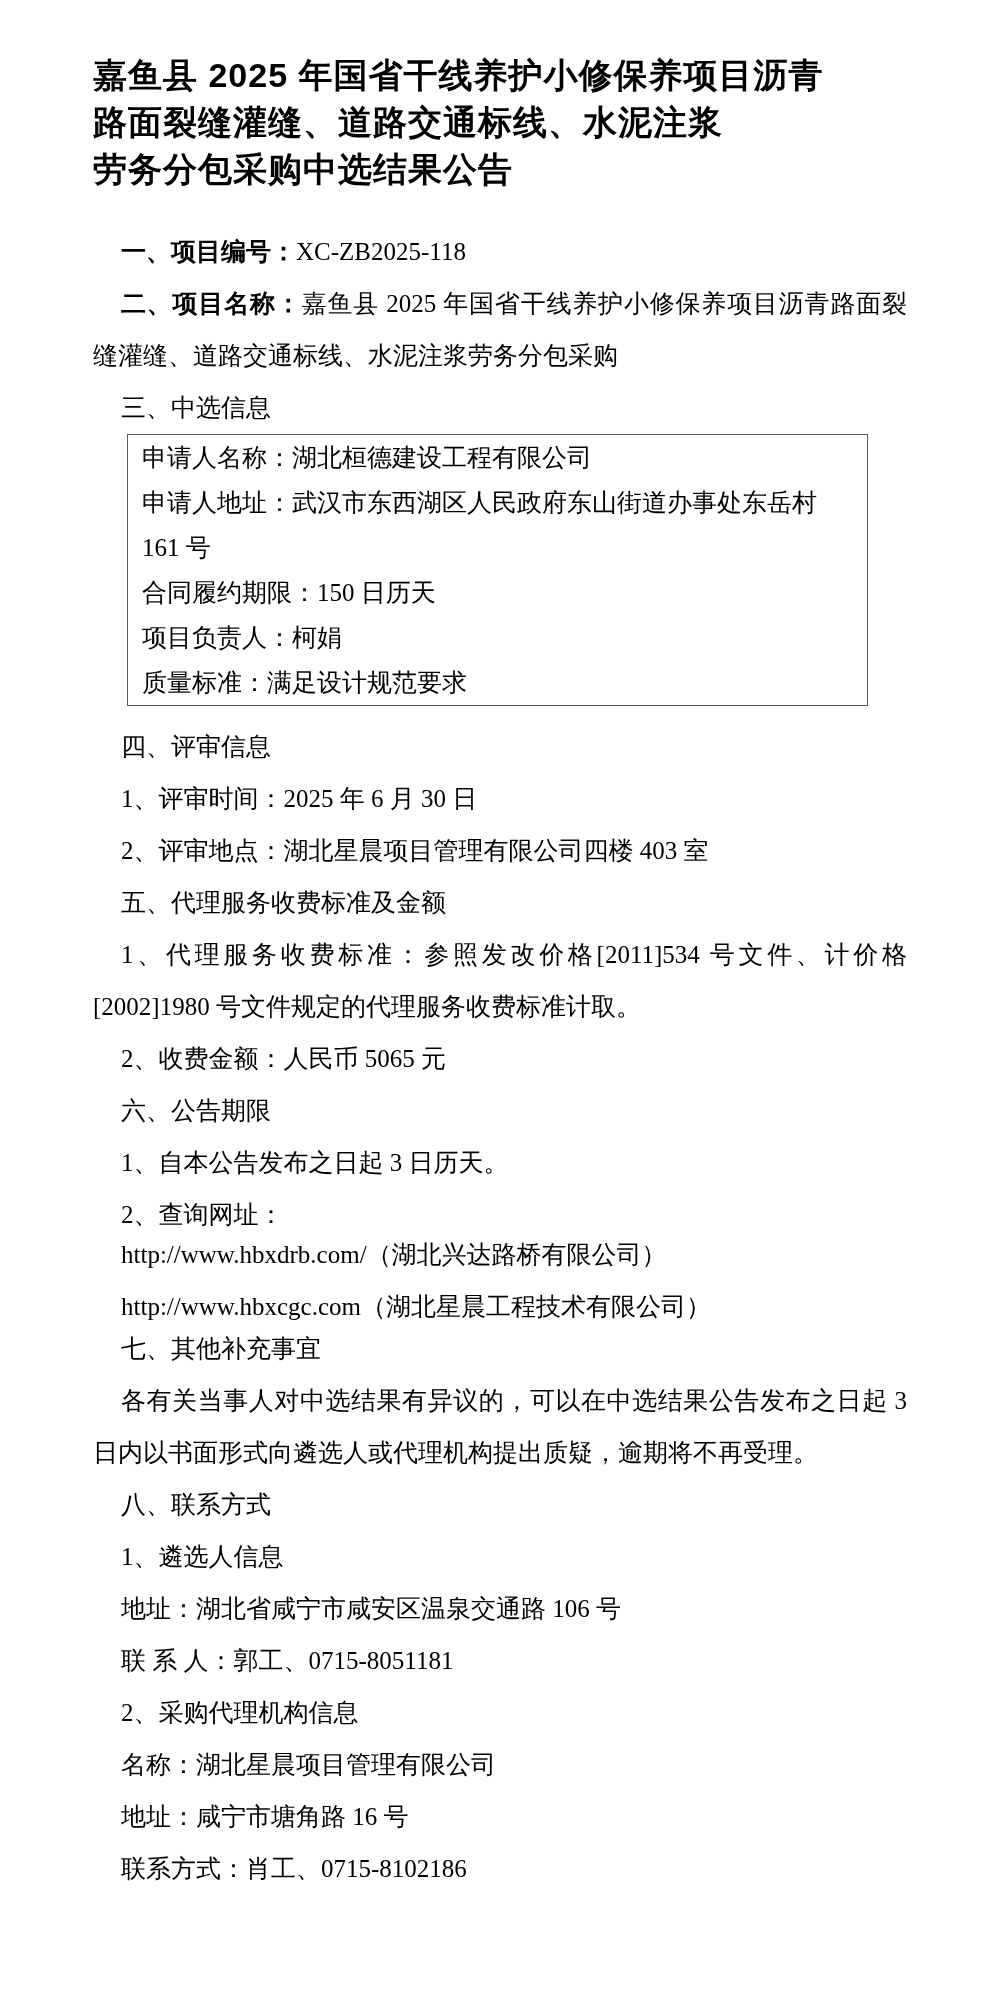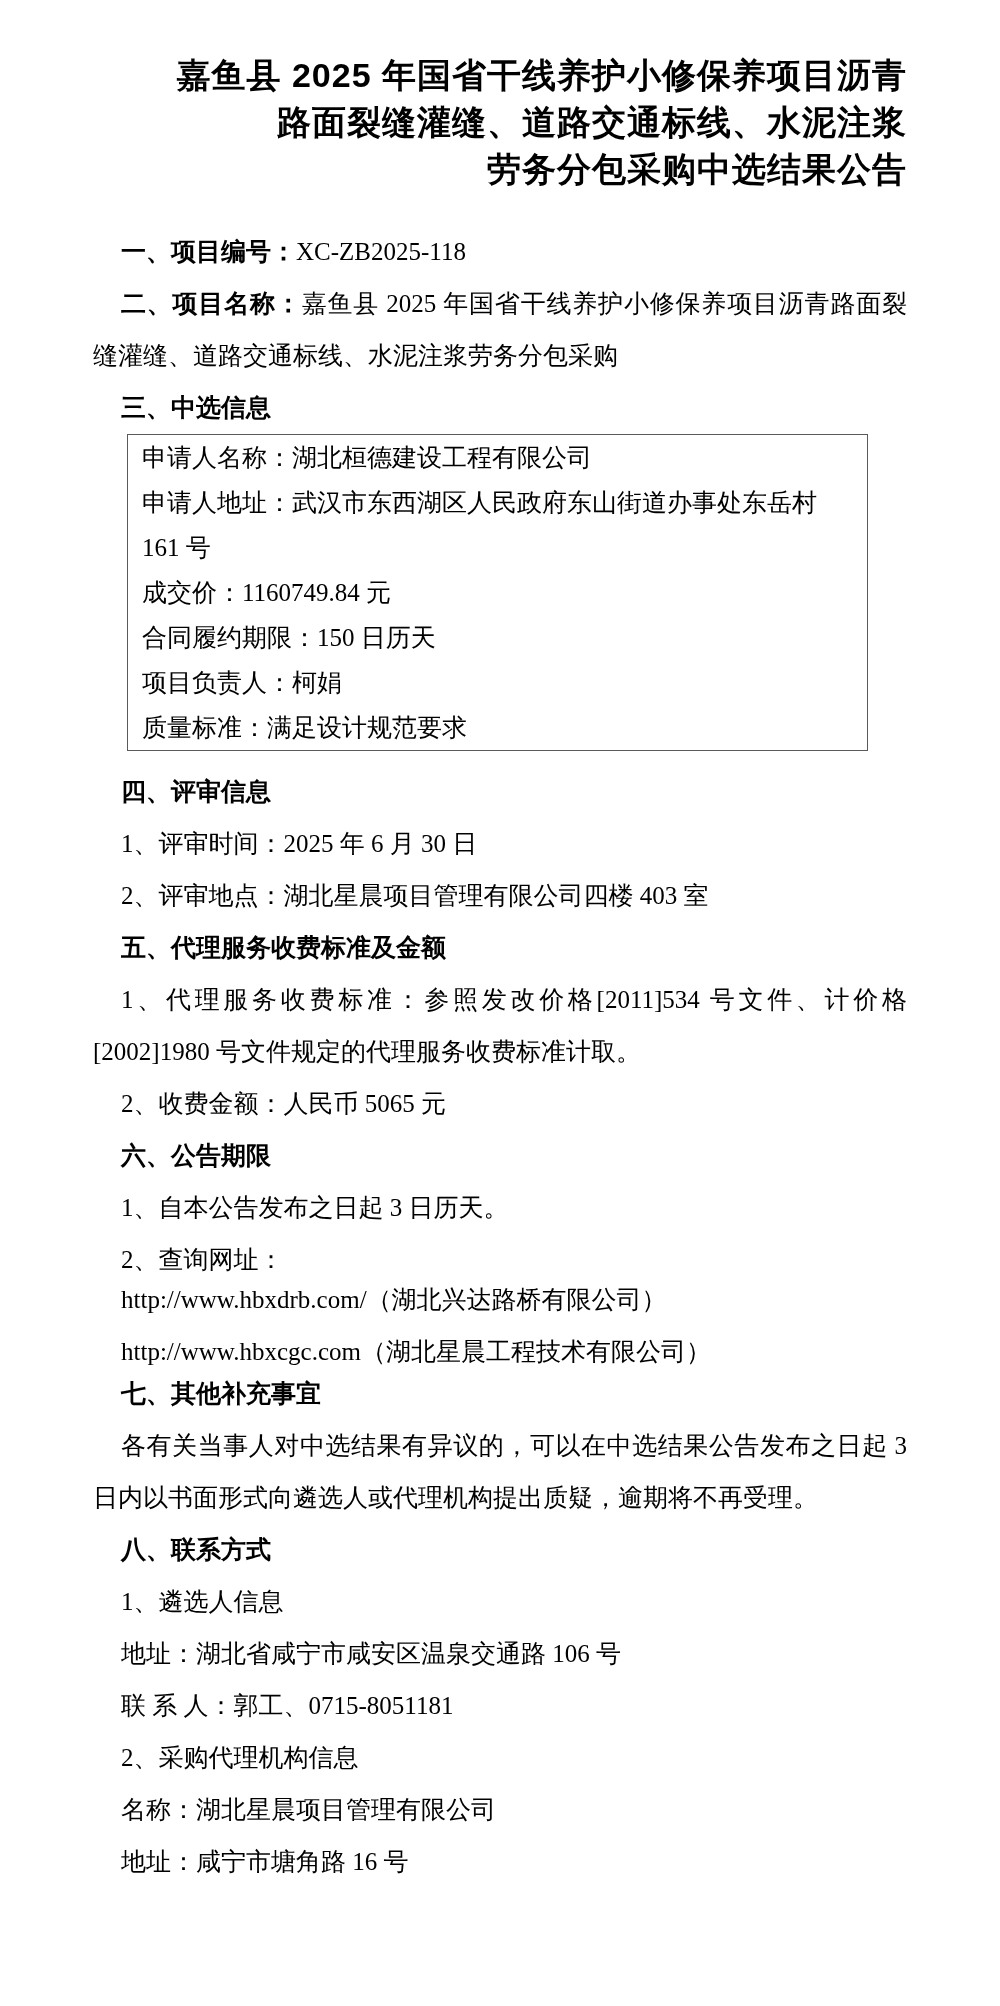--- a/index.html
+++ b/index.html
@@ -15,38 +15,38 @@
     color: #000000;
   }
   .doc {
     box-sizing: border-box;
     width: 1000px;
     height: 2006px;
     padding: 0 93px;
   }
   .doc-title {
     margin: 52px 0 0 0;
-    text-align: right;
+    text-align: left;
     font-family: "Liberation Sans", "DejaVu Sans", sans-serif;
     font-weight: 900;
     font-size: 34px;
     line-height: 47px;
     letter-spacing: 1px;
     color: #000000;
   }
   p {
     margin: 0;
     font-size: 25px;
     line-height: 52px;
     text-align: justify;
     text-indent: 28px;
   }
   .first-para { margin-top: 33px; }
   .bold { font-weight: bold; }
-  .heading { font-weight: bold; }
+  .heading { font-weight: normal; }
   .winner-box {
     box-sizing: border-box;
     margin: 0 0 15px 34px;
     width: 741px;
     border: 1px solid #5a5a5a;
     padding: 0 10px 0 14px;
   }
   .winner-box p {
     text-indent: 0;
     line-height: 45px;
@@ -68,21 +68,20 @@
 
   <p class="first-para"><span class="bold">一、项目编号：</span><span>XC-ZB2025-118</span></p>
 
   <p><span class="bold">二、项目名称：</span><span>嘉鱼县 2025 年国省干线养护小修保养项目沥青路面裂缝灌缝、道路交通标线、水泥注浆劳务分包采购</span></p>
 
   <p class="heading">三、中选信息</p>
 
   <div class="winner-box">
     <p>申请人名称：湖北桓德建设工程有限公司</p>
     <p>申请人地址：武汉市东西湖区人民政府东山街道办事处东岳村 161 号</p>
-    <p>成交价：1160749.84 元</p>
     <p>合同履约期限：150 日历天</p>
     <p>项目负责人：柯娟</p>
     <p>质量标准：满足设计规范要求</p>
   </div>
 
   <p class="heading">四、评审信息</p>
   <p>1、评审时间：2025 年 6 月 30 日</p>
   <p>2、评审地点：湖北星晨项目管理有限公司四楼 403 室</p>
 
   <p class="heading">五、代理服务收费标准及金额</p>
@@ -98,14 +97,15 @@
   <p class="heading pull-up">七、其他补充事宜</p>
   <p>各有关当事人对中选结果有异议的，可以在中选结果公告发布之日起 3 日内以书面形式向遴选人或代理机构提出质疑，逾期将不再受理。</p>
 
   <p class="heading">八、联系方式</p>
   <p>1、遴选人信息</p>
   <p>地址：湖北省咸宁市咸安区温泉交通路 106 号</p>
   <p>联 系 人：郭工、0715-8051181</p>
   <p>2、采购代理机构信息</p>
   <p>名称：湖北星晨项目管理有限公司</p>
   <p>地址：咸宁市塘角路 16 号</p>
+  <p>联系方式：肖工、0715-8102186</p>
 
 </div>
 
 </body></html>

